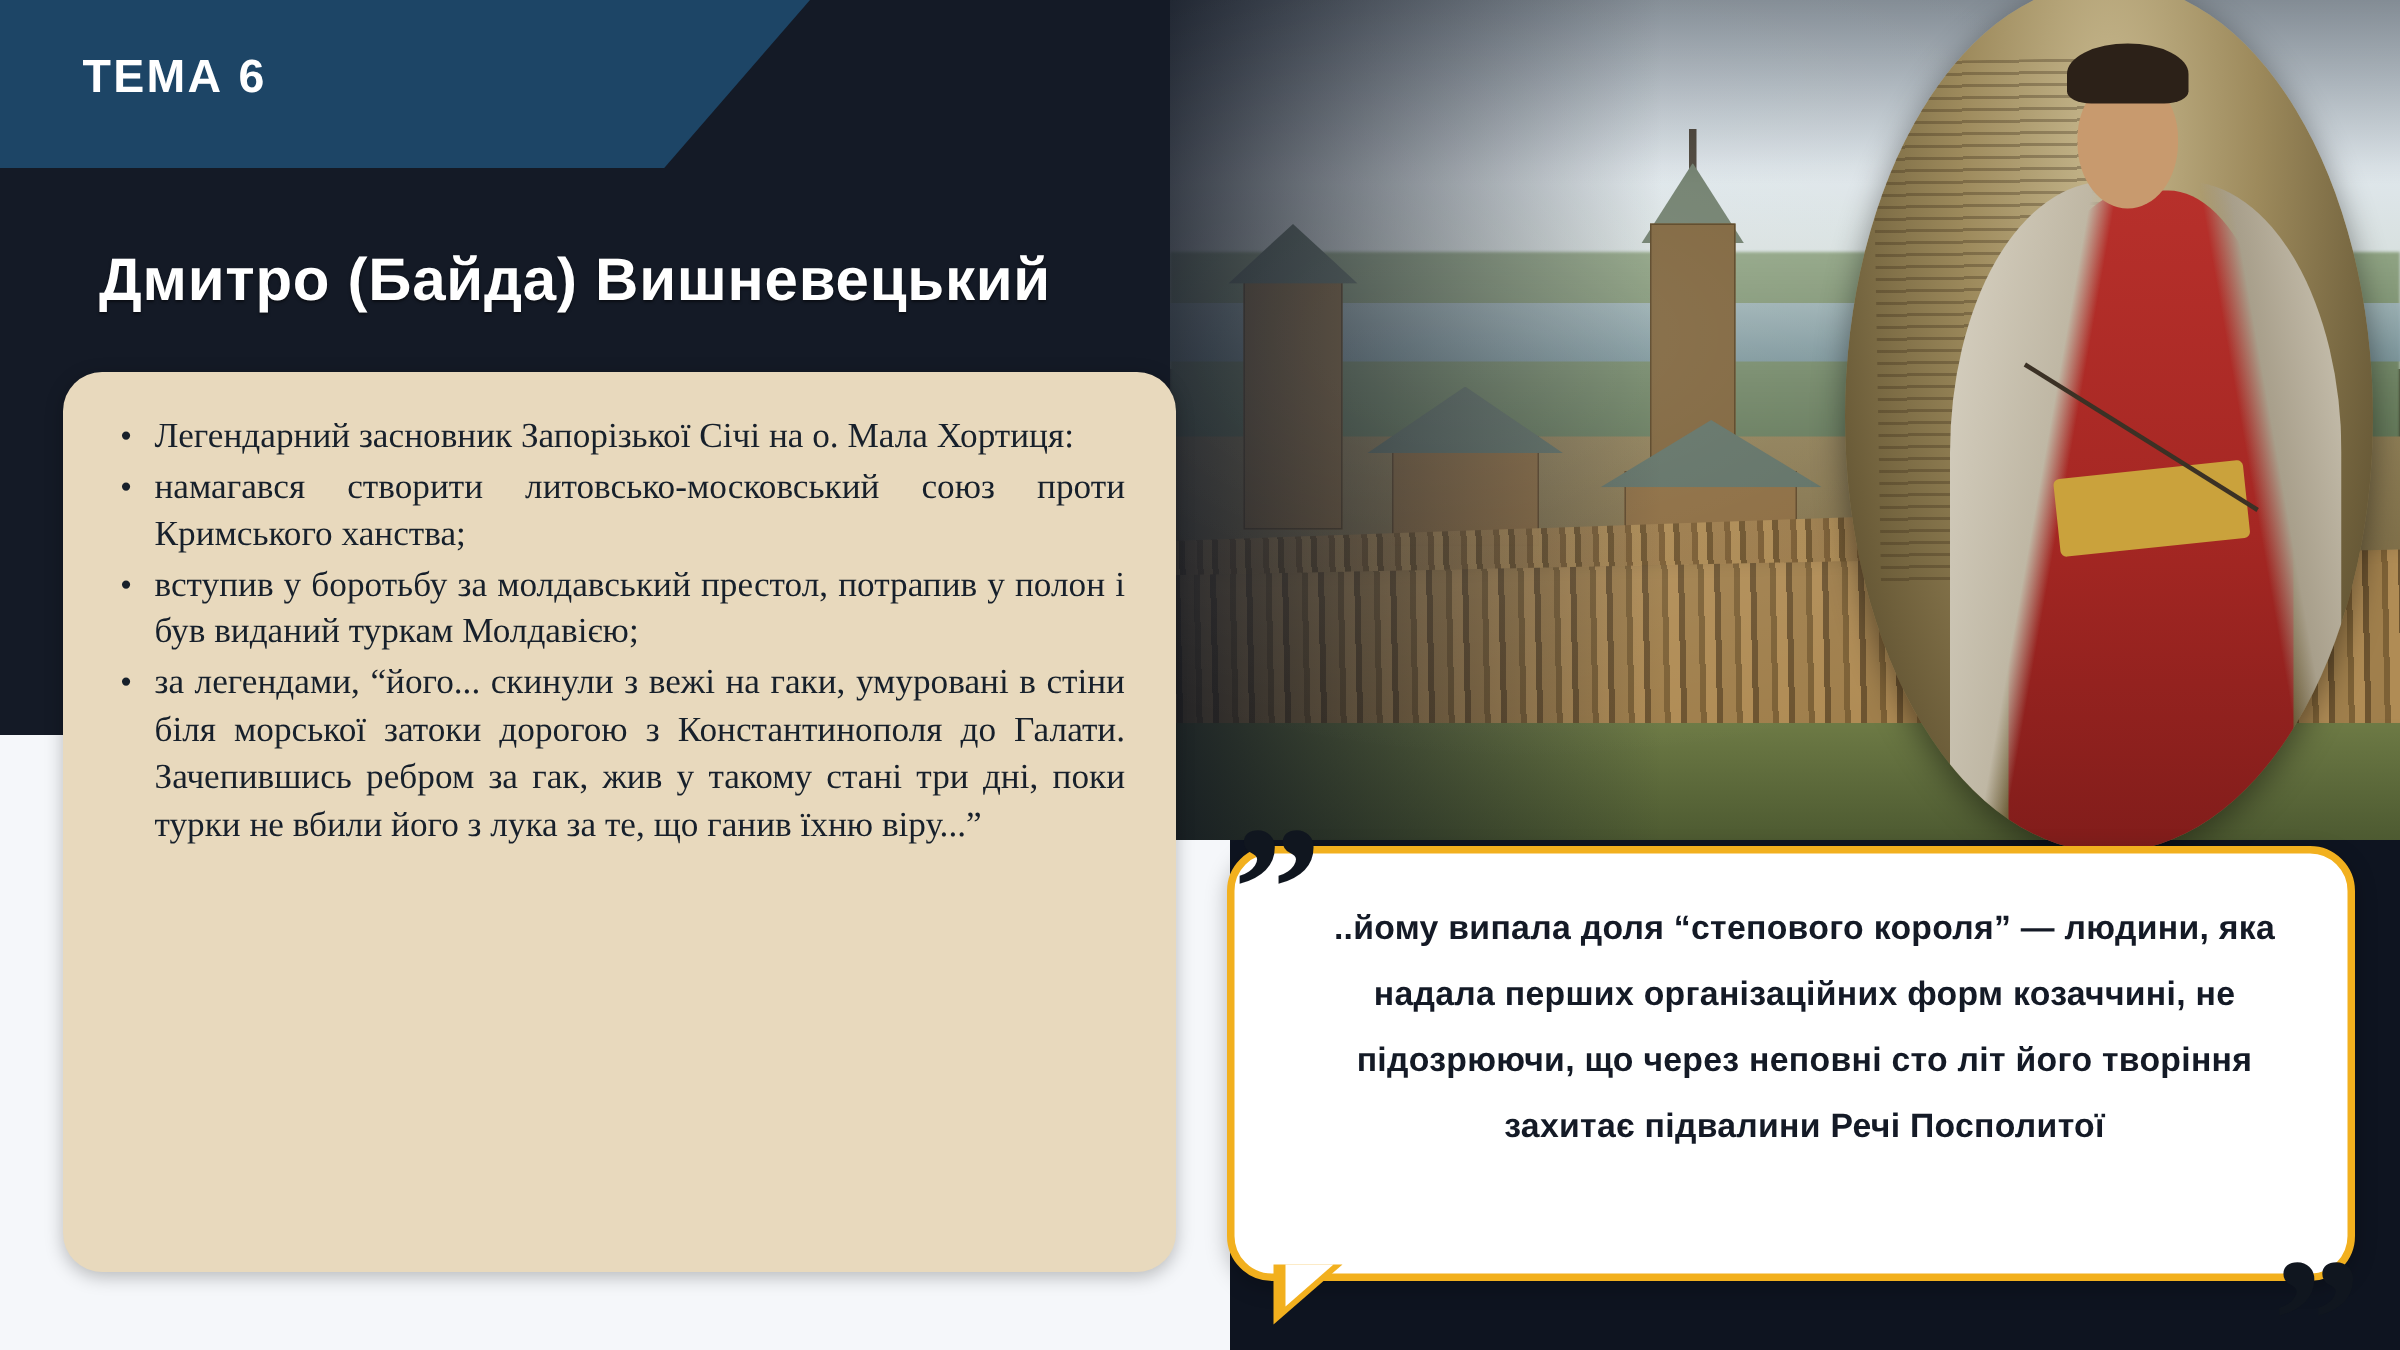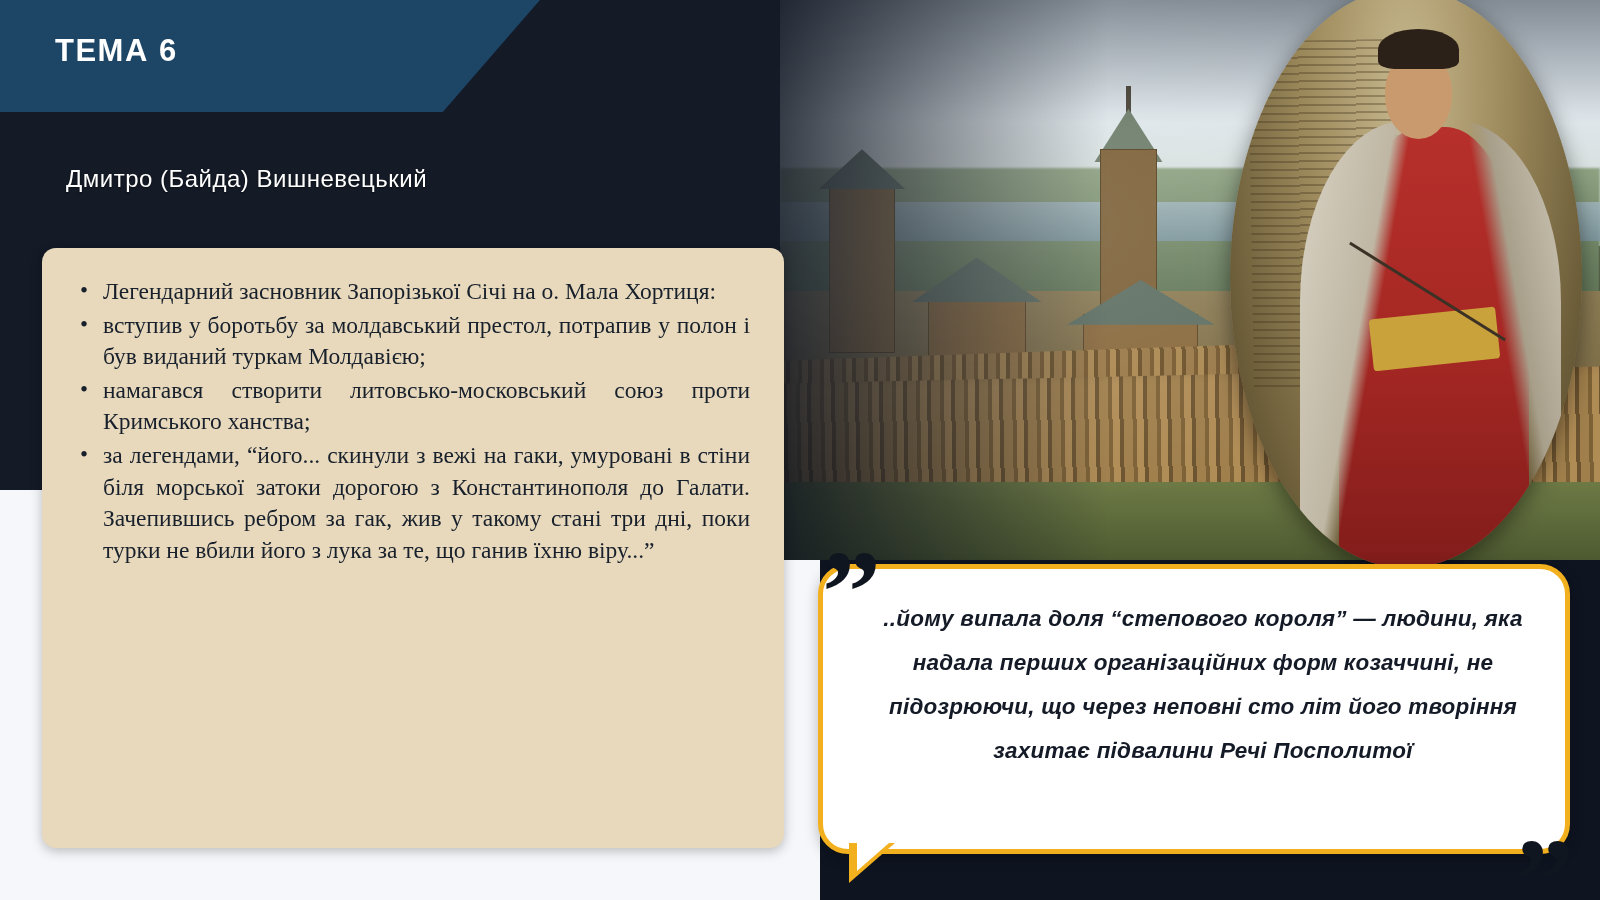--- a/index.html
+++ b/index.html
@@ -50,34 +50,34 @@
     font-weight:bold;
     letter-spacing:1.5px;
     z-index:4;
   }
 
   
   .slide-title {
     position:absolute;
     left:66px; top:165px;
     color:#ffffff;
-    font-size:24px;
-    font-weight:normal;
+    font-size:40px;
+    font-weight:bold;
     letter-spacing:0.5px;
     z-index:4;
     text-shadow:0 1px 2px rgba(0,0,0,.5);
   }
 
   
   .text-card {
     position:absolute;
     left:42px; top:248px;
     width:742px; height:600px;
     background:#e8d9bd;
-    border-radius:14px;
+    border-radius:26px;
     z-index:5;
     padding:28px 34px 20px 34px;
     box-shadow:0 3px 12px rgba(0,0,0,.25);
   }
   .bullets { list-style:none; }
   .bullets li {
     position:relative;
     color:#17202b;
     font-family:"Liberation Serif", serif;
     font-size:23.5px;
@@ -272,21 +272,20 @@
     z-index:7;
   }
   .quote-bubble {
     position:absolute;
     left:12px; top:8px;
     width:752px; height:290px;
     background:#ffffff;
     border:5px solid #f2b01e;
     border-radius:30px;
     box-shadow:0 4px 14px rgba(0,0,0,.25);
-    font-style:italic;
   }
   .quote-bubble::after {
     content:"";
     position:absolute;
     left:26px; bottom:-34px;
     width:0; height:0;
     border-top:40px solid #f2b01e;
     border-right:46px solid transparent;
   }
   .quote-bubble::before {
@@ -368,22 +367,22 @@
   </div>
 
   <div class="ribbon"></div>
   <div class="ribbon-label">ТЕМА 6</div>
 
   <div class="slide-title">Дмитро (Байда) Вишневецький</div>
 
   <div class="text-card">
     <ul class="bullets">
       <li>Легендарний засновник Запорізької Січі на о. Мала Хортиця:</li>
+      <li>намагався створити литовсько-московський союз проти Кримського ханства;</li>
       <li>вступив у боротьбу за молдавський престол, потрапив у полон і був виданий туркам Молдавією;</li>
-      <li>намагався створити литовсько-московський союз проти Кримського ханства;</li>
       <li class="italic">за легендами, “його... скинули з вежі на гаки, умуровані в стіни біля морської затоки дорогою з Константинополя до Галати. Зачепившись ребром за гак, жив у такому стані три дні, поки турки не вбили його з лука за те, що ганив їхню віру...”</li>
     </ul>
   </div>
 
   <div class="quote-wrap">
     <div class="quote-bubble">
       <div class="quote-text">..йому випала доля  “степового короля”  — людини, яка надала перших організаційних форм козаччині, не підозрюючи, що через неповні сто літ його творіння захитає підвалини Речі Посполитої</div>
     </div>
     <div class="qmark open">”</div>
     <div class="qmark close">”</div>

